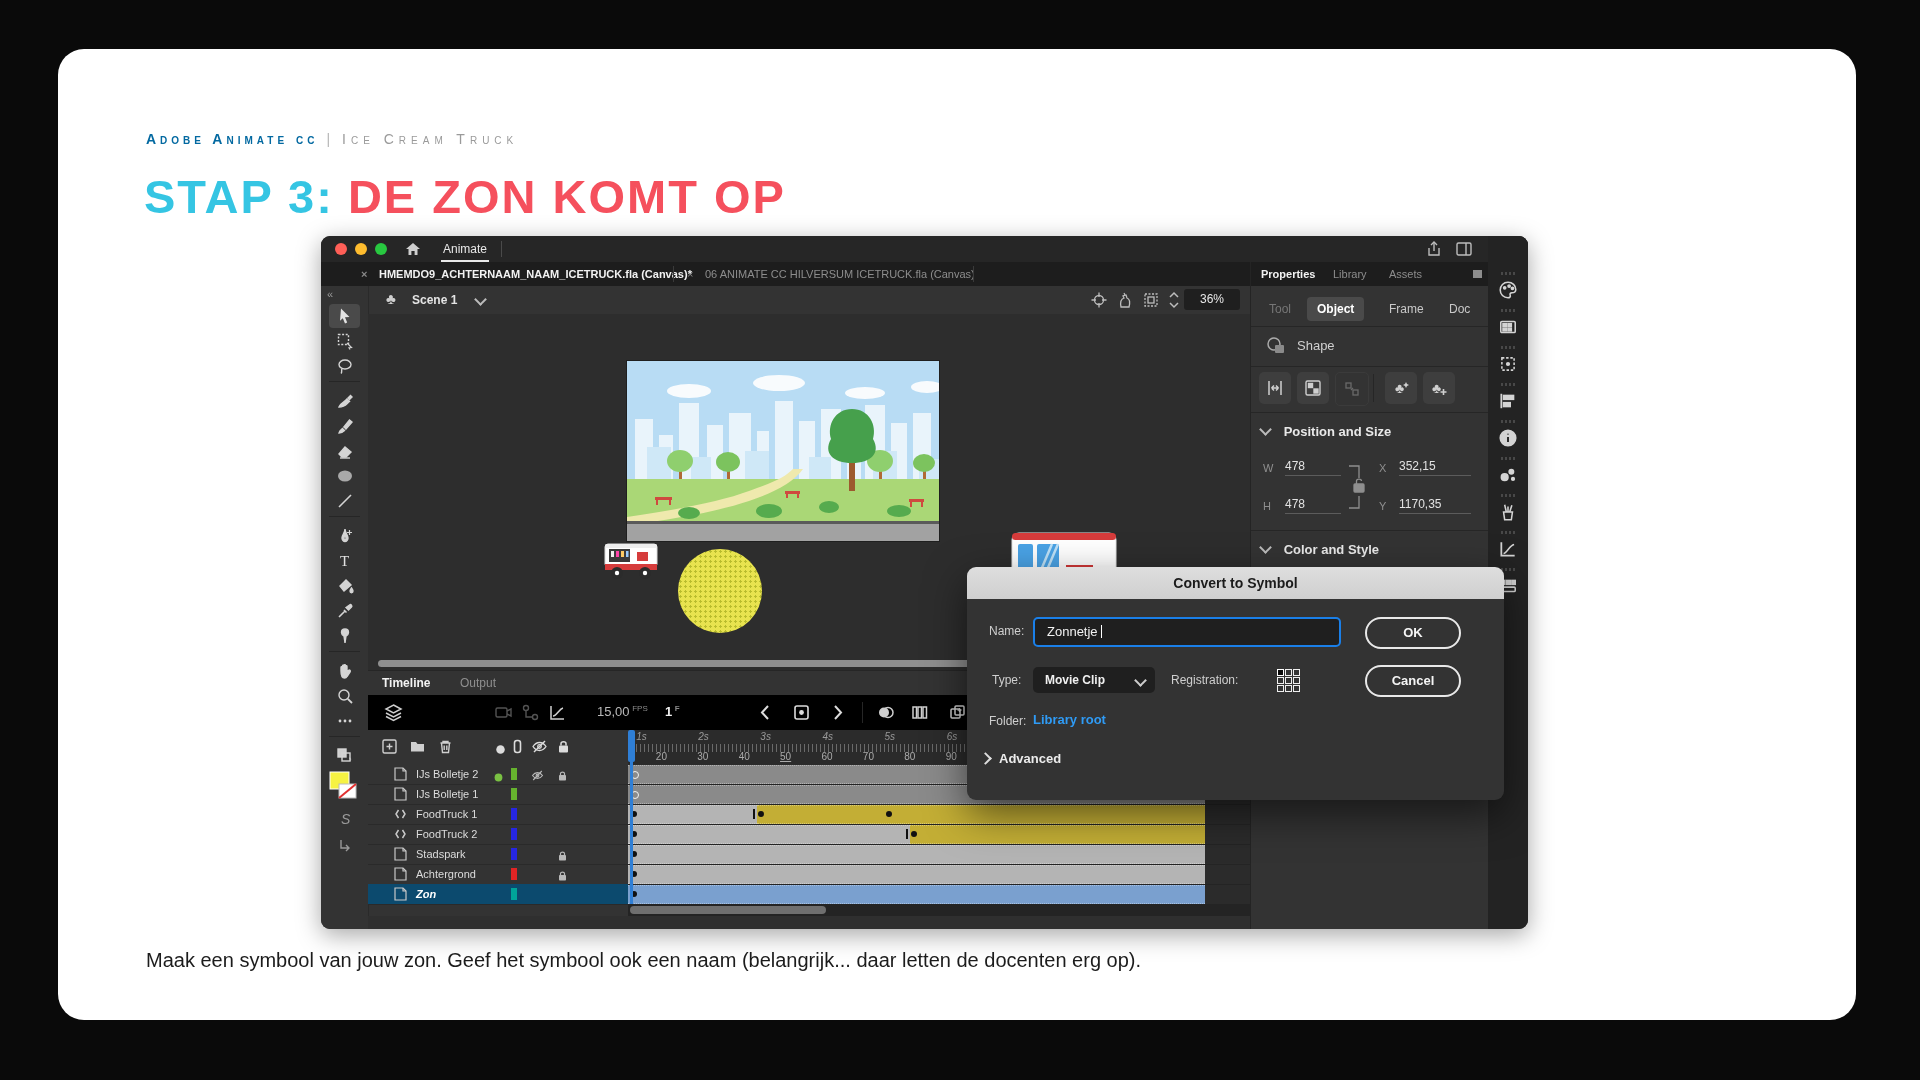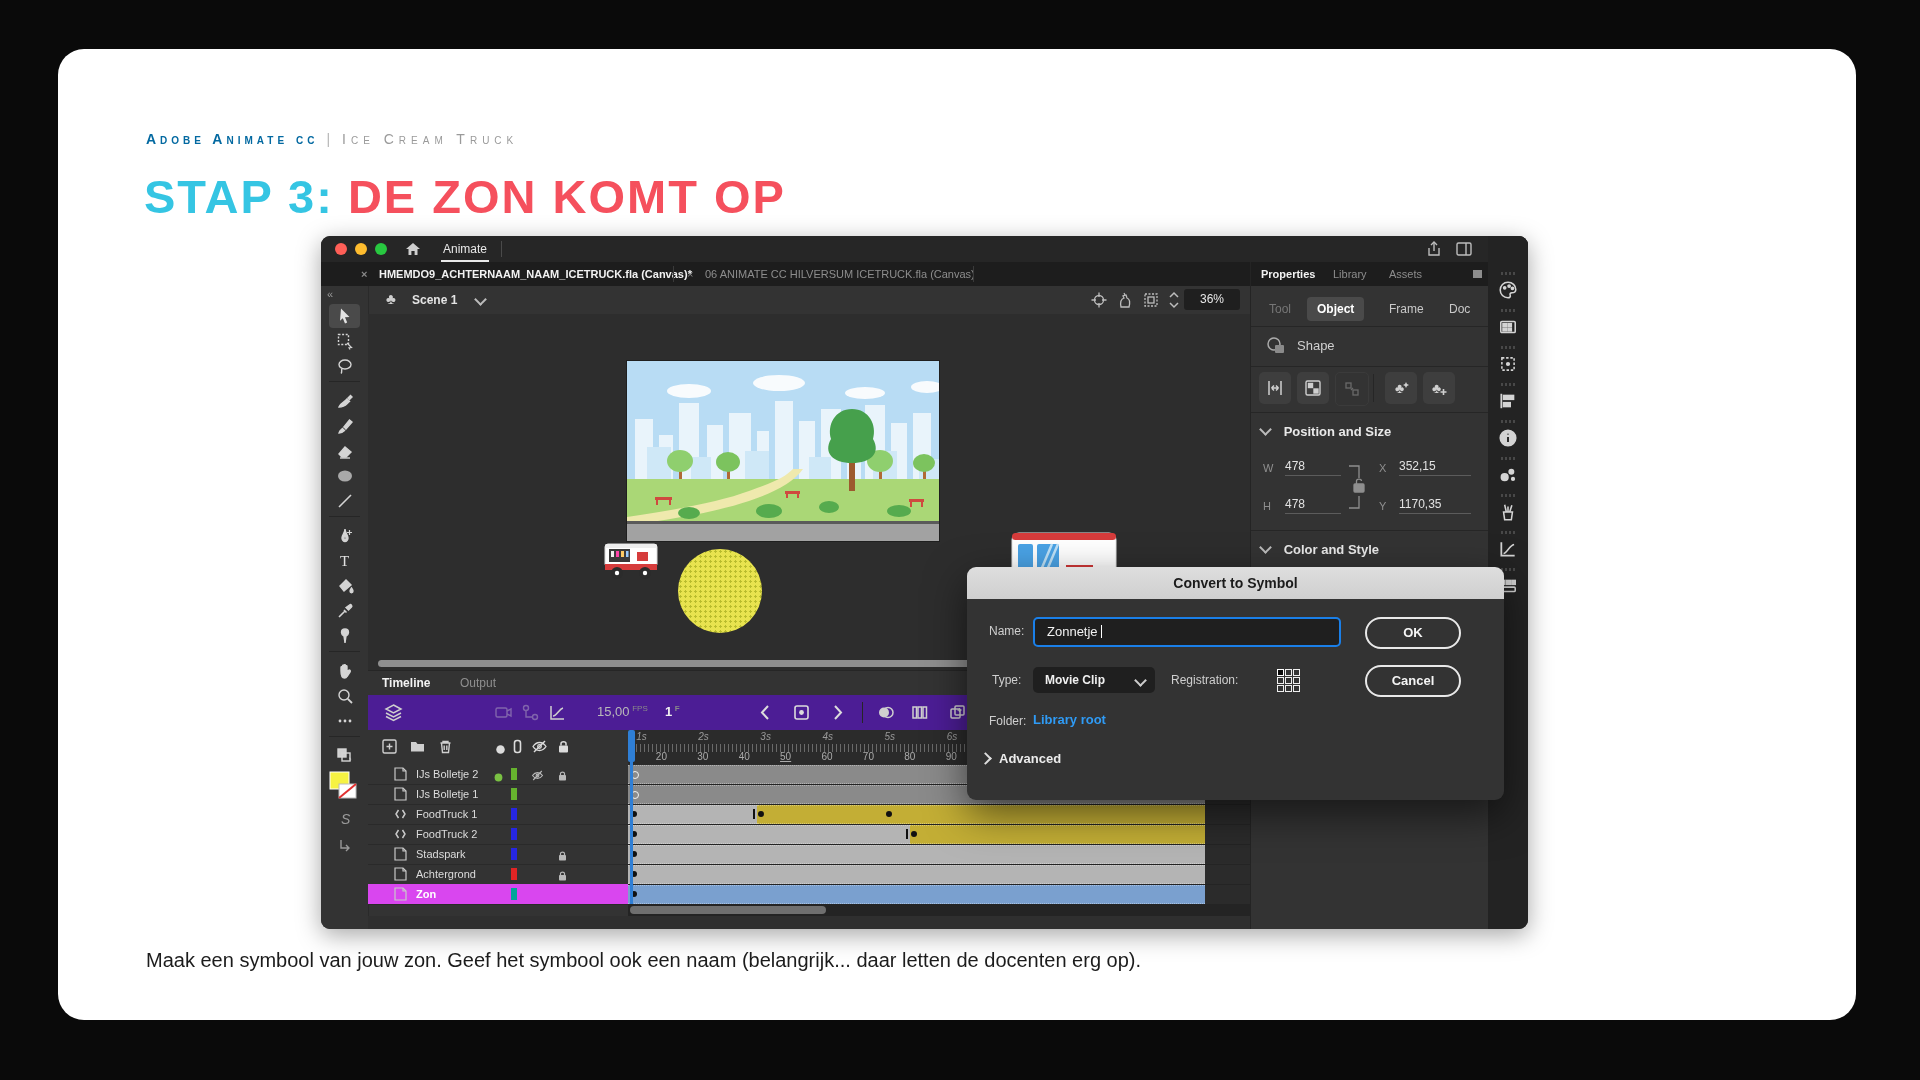--- a/index.html
+++ b/index.html
@@ -56,39 +56,39 @@
   .swatchbox{position:absolute;left:8px;width:30px;height:30px;}
   
   .stage{position:absolute;left:47px;top:78px;width:882px;height:356px;background:#2d2d2d;}
   .park{position:absolute;left:259px;top:47px;width:312px;height:180px;background:#b8dcf4;box-shadow:0 0 0 1px #1f1f1f;}
   .sun{position:absolute;left:310px;top:235px;width:84px;height:84px;border-radius:50%;background-color:#e8e34f;
     background-image:radial-gradient(#b9bc2d 1px, transparent 1.4px);background-size:5px 5px;}
   .stage-scroll{position:absolute;left:10px;top:346px;width:845px;height:7px;background:#8f8f8f;border-radius:4px;}
   
   .tl-tabs{position:absolute;left:47px;top:434px;width:882px;height:25px;background:#333;border-bottom:1px solid #262626;border-top:1px solid #262626;}
   .tl-tab{position:absolute;top:0;height:25px;line-height:25px;font-size:12px;}
-  .tl-toolbar{position:absolute;left:47px;top:459px;width:882px;height:35px;background:#4c1d95;border-bottom:2px solid #86efac;}
+  .tl-toolbar{position:absolute;left:47px;top:459px;width:882px;height:35px;background:#000000;border-bottom:2px solid #86efac;}
   .ti{position:absolute;top:8px;width:19px;height:19px;}
   .ti svg{width:100%;height:100%;}
   .fps{position:absolute;left:229px;top:9px;font-size:13px;color:#b9b9b9;}
   .fps sup,.curf sup{font-size:8px;color:#8a8a8a;}
   .curf{position:absolute;left:297px;top:9px;font-size:13px;color:#f0f0f0;font-weight:bold;}
   .tl-div{position:absolute;top:7px;width:1px;height:21px;background:#262626;}
   .lay-controls{position:absolute;left:47px;top:494px;width:260px;height:34px;background:#333;border-bottom:1px solid #262626;}
   .lc-ico{position:absolute;top:8px;width:17px;height:17px;}
   .lc-ico svg{width:100%;height:100%;}
   .ruler{position:absolute;left:307px;top:494px;width:622px;height:34px;background:#2b2b2b;border-bottom:1px solid #222;}
   .sec-lbl{position:absolute;top:1px;font-size:10px;font-style:italic;color:#9a9a9a;transform:translateX(-100%);padding-left:44px;}
   .ticks{position:absolute;left:0;top:14px;width:622px;height:8px;
     background:repeating-linear-gradient(to right,#6a6a6a 0 1px,transparent 1px 4px);}
   .num-lbl{position:absolute;top:21px;font-size:10px;color:#ababab;transform:translateX(-50%);}
   .rows-left{position:absolute;left:47px;top:528px;width:260px;height:140px;background:#333;}
   .rows-right{position:absolute;left:307px;top:528px;width:622px;height:140px;background:#2b2b2b;}
   .lrow{position:absolute;left:0;width:260px;height:20px;border-bottom:1px solid #2a2a2a;}
-  .lrow.sel{background:#d946ef;}
+  .lrow.sel{background:#0c4a6e;font-style:italic;}
   .lrow .lname{position:absolute;left:48px;top:0;height:20px;line-height:20px;font-size:11px;color:#dcdcdc;white-space:nowrap;}
   .lrow.sel .lname{color:#fff;font-weight:bold;}
   .lrow .licon{position:absolute;left:25px;top:3px;width:15px;height:14px;}
   .licon svg,.lrow svg{width:100%;height:100%;}
   .lstat{position:absolute;top:4px;width:13px;height:13px;}
   .lswatch{position:absolute;left:143px;top:4px;width:6px;height:12px;}
   .frow{position:absolute;left:0;width:622px;height:20px;border-bottom:1px solid #242424;}
   .fspan{position:absolute;top:1px;height:17px;border-top:1px dotted rgba(255,255,255,.35);border-bottom:1px dotted rgba(255,255,255,.35);}
   .kf{position:absolute;top:7px;width:6px;height:6px;border-radius:50%;}
   .endbar{position:absolute;top:5px;width:2px;height:10px;background:#111;}

